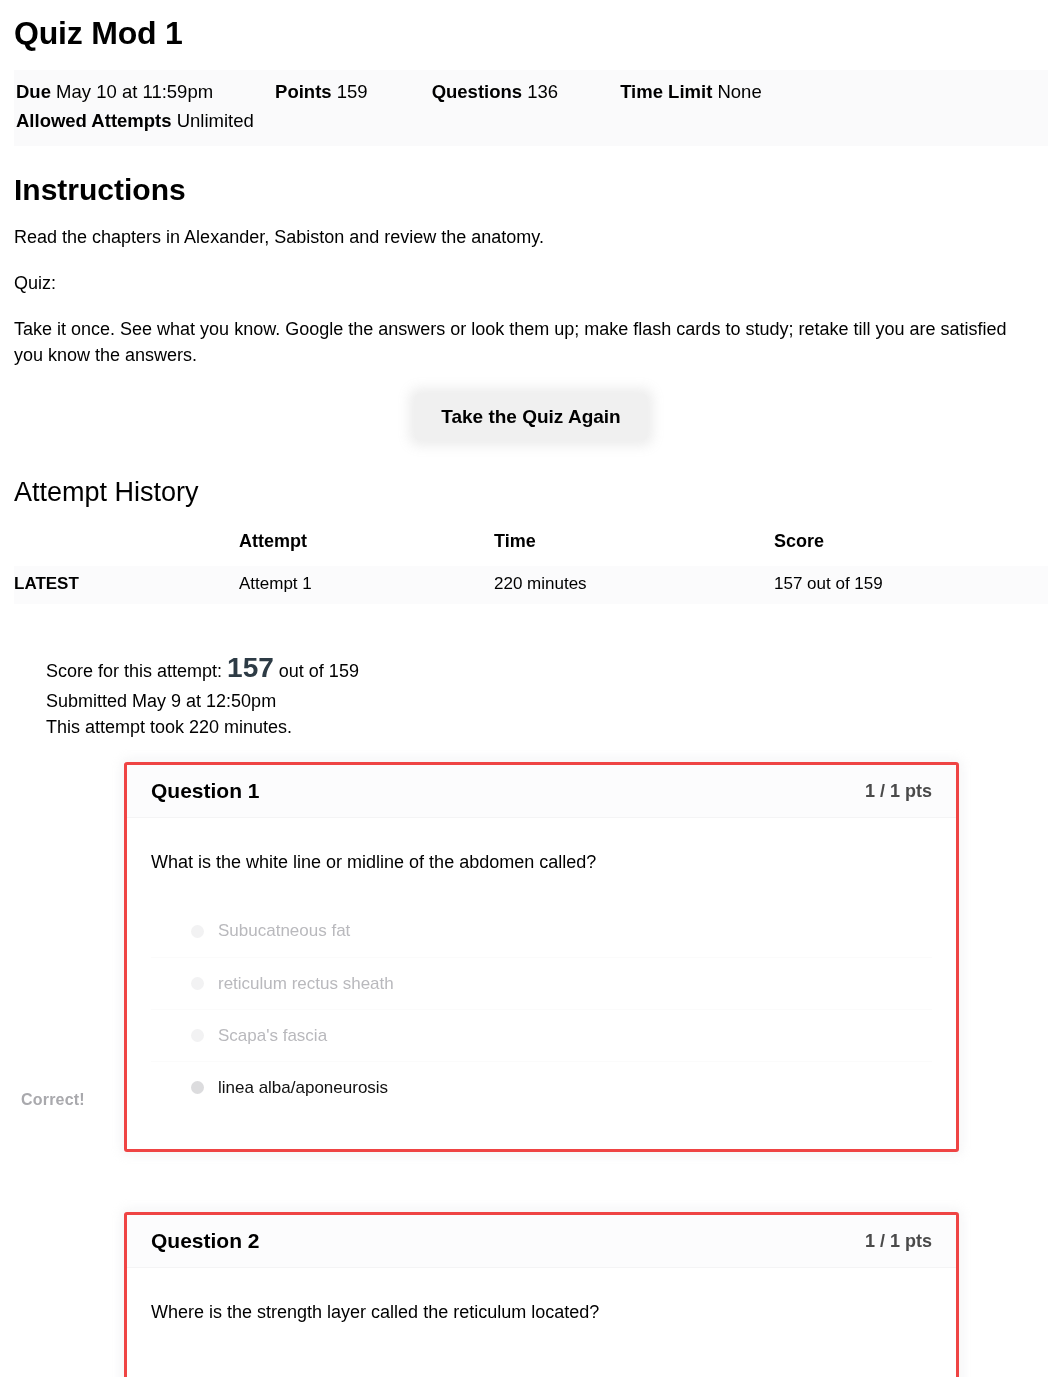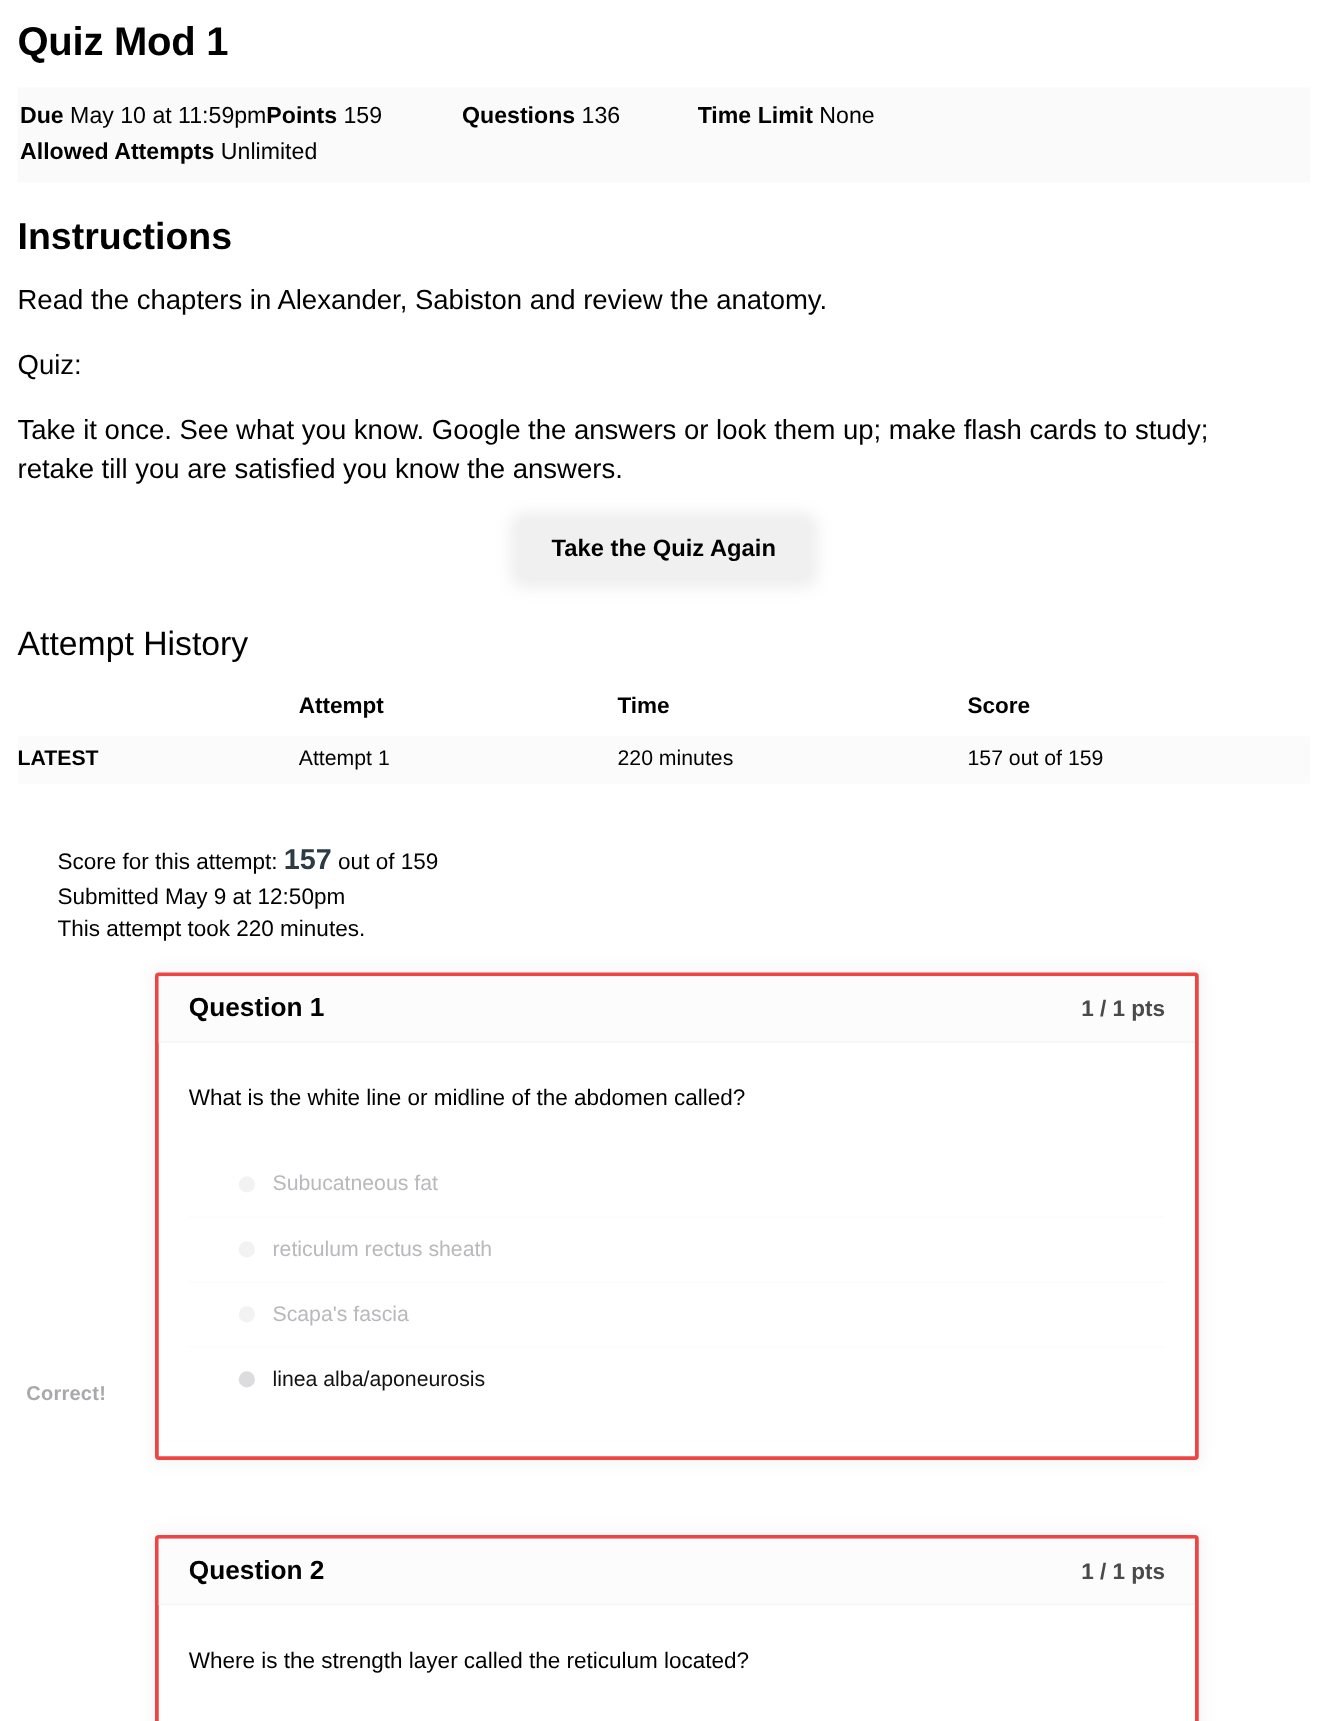--- a/index.html
+++ b/index.html
@@ -33,34 +33,34 @@
     background: #fafafb;
     padding: 8px 2px 10px 2px;
     font-size: 18.5px;
     line-height: 1.55;
     color: #000;
   }
   .meta-row { white-space: nowrap; }
   .meta-cell { display: inline-block; }
   .meta-label { font-weight: bold; }
   .meta-value { font-weight: normal; }
-  .sp-due   { }
+  .sp-due   { padding-right: 62px; }
   .sp-pts   { padding-right: 64px; }
   .sp-qs    { padding-right: 62px; }
 
   
   .section-title-lg {
     font-size: 30px;
     font-weight: bold;
     color: #000;
     margin: 26px 0 16px 0;
     line-height: 1.2;
   }
   .para {
-    font-size: 22px;
+    font-size: 18px;
     line-height: 1.45;
     color: #000;
     margin: 0 16px 20px 0;
     max-width: 1035px;
   }
   .para:last-of-type { margin-bottom: 0; }
 
   
   .btn-wrap {
     text-align: center;
@@ -115,21 +115,21 @@
   .att-name  { font-weight: normal; }
 
   
   .score-summary {
     margin: 44px 0 0 32px;
     font-size: 18px;
     line-height: 1.45;
     color: #000;
   }
   .score-big {
-    font-size: 23px;
+    font-size: 28px;
     font-weight: bold;
     color: #2d3b45;
   }
 
   
   .questions { margin-top: 22px; padding-left: 110px; }
 
   .q-card {
     width: 835px;
     background: #ffffff;

